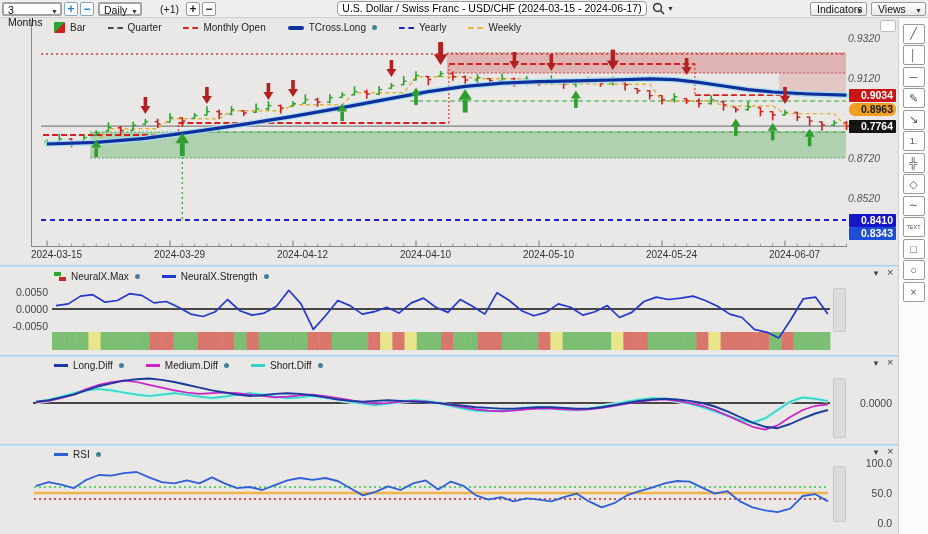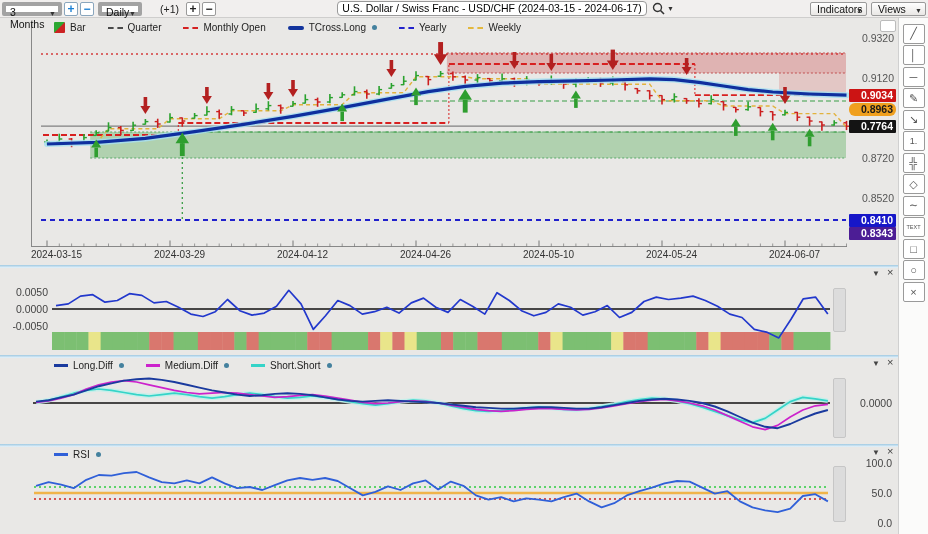--- a/index.html
+++ b/index.html
@@ -3,21 +3,21 @@
 <meta charset="utf-8">
 <style>
   html,body{margin:0;padding:0;background:#dcdad8;}
   *{box-sizing:border-box;}
   #stage{position:relative;width:928px;height:534px;background:#e9e8e6;overflow:hidden;
     font-family:"Liberation Sans","DejaVu Sans",sans-serif;color:#222;}
   .abs{position:absolute;}
   
   #topbar{position:absolute;left:0;top:0;width:928px;height:18px;background:#f1efee;
     border-bottom:1px solid #cfcecd;}
-  .tb-sel{position:absolute;top:2px;height:14px;background:#fff;border:4px solid #a3a3a3;
+  .tb-sel{position:absolute;top:2px;height:14px;background:#fff;border:2px solid #a3a3a3;
     border-radius:2px;font-size:10.5px;line-height:12px;padding:0 14px 0 4px;color:#111;cursor:pointer;}
   .tb-sel .car{position:absolute;right:2px;top:2px;font-size:7px;color:#333;}
   .tb-btn{position:absolute;top:2px;width:14px;height:14px;background:#fff;border:1px solid #8aa6bd;
     border-radius:2px;font-size:12px;font-weight:bold;color:#1a7fd4;text-align:center;line-height:12px;cursor:pointer;}
   .tb-btn.dark{border-color:#9a9a9a;color:#222;}
   #title-box{position:absolute;left:337px;top:1px;width:310px;height:15px;background:#fff;
     border:1px solid #999;border-radius:4px;font-size:10.5px;line-height:13px;text-align:center;color:#000;}
   .tb-right{position:absolute;top:2px;height:14px;background:linear-gradient(#fefefe,#e9e7e5);
     border:1px solid #9a9a9a;border-radius:2px;font-size:10.5px;line-height:12px;padding:0 14px 0 6px;color:#111;cursor:pointer;}
   .tb-right .car{position:absolute;right:3px;top:2px;font-size:7px;color:#333;}
@@ -26,21 +26,21 @@
   .leg-item{display:flex;align-items:center;gap:5px;cursor:pointer;white-space:nowrap;}
   .sw-dash{width:15px;border-top:2px dashed #444;height:0;}
   .sw-thick{width:16px;height:4px;border-radius:2px;background:#12339c;}
   .sw-line{width:14px;height:2.5px;background:#444;}
   .sw-bar{width:11px;height:11px;background:linear-gradient(135deg,#2ca832 48%,#cc2222 52%);border-radius:1px;}
   .sw-max{position:relative;width:12px;height:9px;}
   .sw-max i{position:absolute;display:block;}
   .leg-dot{width:5px;height:5px;border-radius:50%;background:#44819e;margin-left:1px;}
   
   .xlab{position:absolute;top:249px;font-size:10px;color:#333;white-space:nowrap;}
-  .ylab{position:absolute;left:848px;width:46px;text-align:right;font-size:10.5px;color:#555;}
+  .ylab{position:absolute;left:848px;width:46px;font-size:10.5px;color:#555;font-style:italic;}
   .badge{position:absolute;left:849px;width:47px;height:13px;text-align:right;font-size:10.5px;
     font-weight:bold;line-height:13px;padding-right:3px;border-radius:1px;}
   .plab{position:absolute;width:46px;text-align:right;font-size:10.5px;color:#444;}
   .sep{position:absolute;left:0;width:898px;height:3px;background:linear-gradient(#9fc9e2,#e9f4fb);}
   .panel-ctl{position:absolute;width:26px;font-size:9px;color:#444;display:flex;gap:7px;}
   .panel-ctl span{cursor:pointer;line-height:10px;}
   .vslider{position:absolute;width:13px;background:#dcdcdc;border:1px solid #c6c6c6;border-radius:2px;}
   
   #sidebar{position:absolute;left:898px;top:18px;width:30px;height:516px;background:#fbfbfa;
     border-left:1px solid #d0d0d0;padding-top:4px;}
@@ -512,34 +512,49 @@
       </span>
       <span class="leg-item">
         <span class="sw-dash" style="border-top-color: rgb(34, 34, 204);"></span>
         <span>Yearly</span>
       </span>
       <span class="leg-item">
         <span class="sw-dash" style="border-top-color: rgb(227, 184, 62);"></span>
         <span>Weekly</span>
       </span>
     </div>
+  <div id="neural-legend" class="leg-row" style="left:54px;top:270px;">
+      <span class="leg-item">
+        <span class="sw-max">
+          <i style="left: 0px; top: 0px; width: 7px; height: 4px; background: rgb(44, 168, 50);"></i>
+          <i style="left: 5px; top: 5px; width: 7px; height: 4px; background: rgb(204, 34, 34);"></i>
+        </span>
+        <span>NeuralX.Max</span>
+        <span class="leg-dot"></span>
+      </span>
+      <span class="leg-item">
+        <span class="sw-line" style="background: rgb(34, 56, 204);"></span>
+        <span>NeuralX.Strength</span>
+        <span class="leg-dot"></span>
+      </span>
+    </div>
   <div id="diff-legend" class="leg-row" style="left:54px;top:359px;">
       <span class="leg-item">
         <span class="sw-line" style="background: rgb(26, 58, 158);"></span>
         <span>Long.Diff</span>
         <span class="leg-dot"></span>
       </span>
       <span class="leg-item">
         <span class="sw-line" style="background: rgb(204, 34, 204);"></span>
         <span>Medium.Diff</span>
         <span class="leg-dot"></span>
       </span>
       <span class="leg-item">
         <span class="sw-line" style="background: rgb(53, 212, 200);"></span>
-        <span>Short.Short</span>
+        <span>Short.Diff</span>
         <span class="leg-dot"></span>
       </span>
     </div>
   <div id="rsi-legend" class="leg-row" style="left:54px;top:448px;justify-content:center;">
       <span class="leg-item">
         <span class="sw-line" style="background: rgb(48, 96, 216);"></span>
         <span>RSI</span>
         <span class="leg-dot"></span>
       </span>
     </div>
@@ -562,33 +577,33 @@
       <div class="tool">□</div>
       <div class="tool">○</div>
       <div class="tool">×</div>
     </div>
   <div id="corner-btn"></div>
 
   <div id="labels">
       <div class="xlab" style="left:31px;">2024-03-15</div>
       <div class="xlab" style="left:154px;">2024-03-29</div>
       <div class="xlab" style="left:277px;">2024-04-12</div>
-      <div class="xlab" style="left:400px;">2024-04-26</div>
+      <div class="xlab" style="left:400px;">2024-04-10</div>
       <div class="xlab" style="left:523px;">2024-05-10</div>
       <div class="xlab" style="left:646px;">2024-05-24</div>
       <div class="xlab" style="left:769px;">2024-06-07</div>
       <div class="ylab" style="top:32px;">0.9320</div>
       <div class="ylab" style="top:72.00000000000003px;">0.9120</div>
       <div class="ylab" style="top:152.0000000000001px;">0.8720</div>
       <div class="ylab" style="top:192.00000000000014px;">0.8520</div>
       <div class="badge" style="top: 88.7px; background: rgb(204, 20, 20); color: rgb(255, 255, 255);">0.9034</div>
       <div class="badge" style="top: 102.9px; background: rgb(240, 160, 30); color: rgb(26, 26, 26); border-radius: 6px;">0.8963</div>
       <div class="badge" style="top: 119.7px; background: rgb(20, 20, 20); color: rgb(255, 255, 255);">0.7764</div>
       <div class="badge" style="top: 213.5px; background: rgb(22, 22, 200); color: rgb(255, 255, 255);">0.8410</div>
-      <div class="badge" style="top: 226.9px; background: #4c1d95; color: rgb(255, 255, 255);">0.8343</div>
+      <div class="badge" style="top: 226.9px; background: #1d4ed8; color: rgb(255, 255, 255);">0.8343</div>
       <div class="plab" style="left:2px;top:286px;">0.0050</div>
       <div class="plab" style="left:2px;top:303px;">0.0000</div>
       <div class="plab" style="left:2px;top:320px;">-0.0050</div>
       <div class="panel-ctl" style="left: 872px; top: 269px;">
         <span style="font-size: 8px;">▼</span>
         <span style="font-size: 11px; margin-top: -2px;">×</span>
       </div>
       <div class="vslider" style="left: 833px; top: 288px; height: 44px;"></div>
       <div class="plab" style="left:846px;top:397px;">0.0000</div>
       <div class="panel-ctl" style="left: 872px; top: 359px;">

